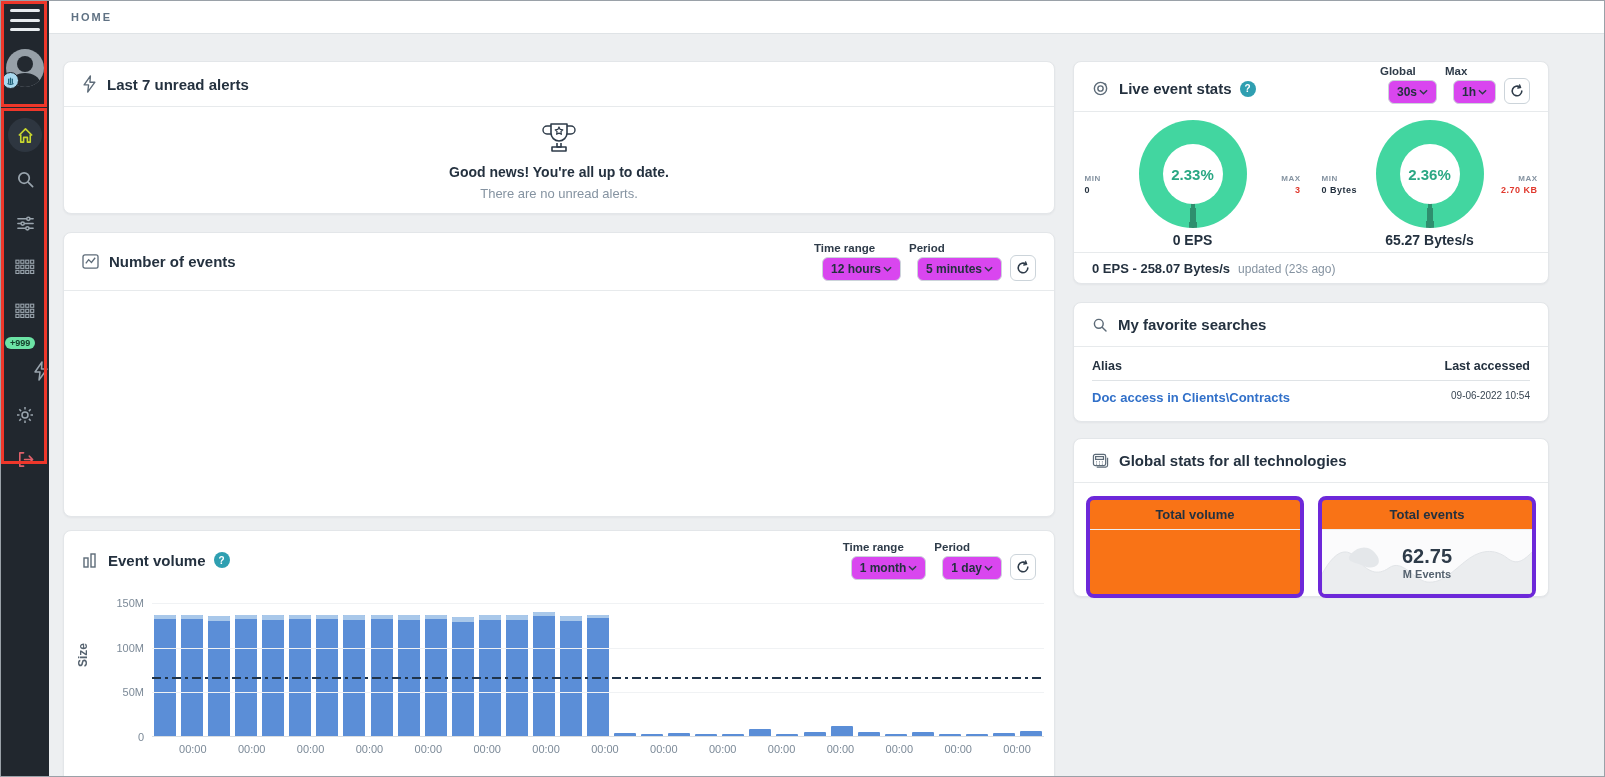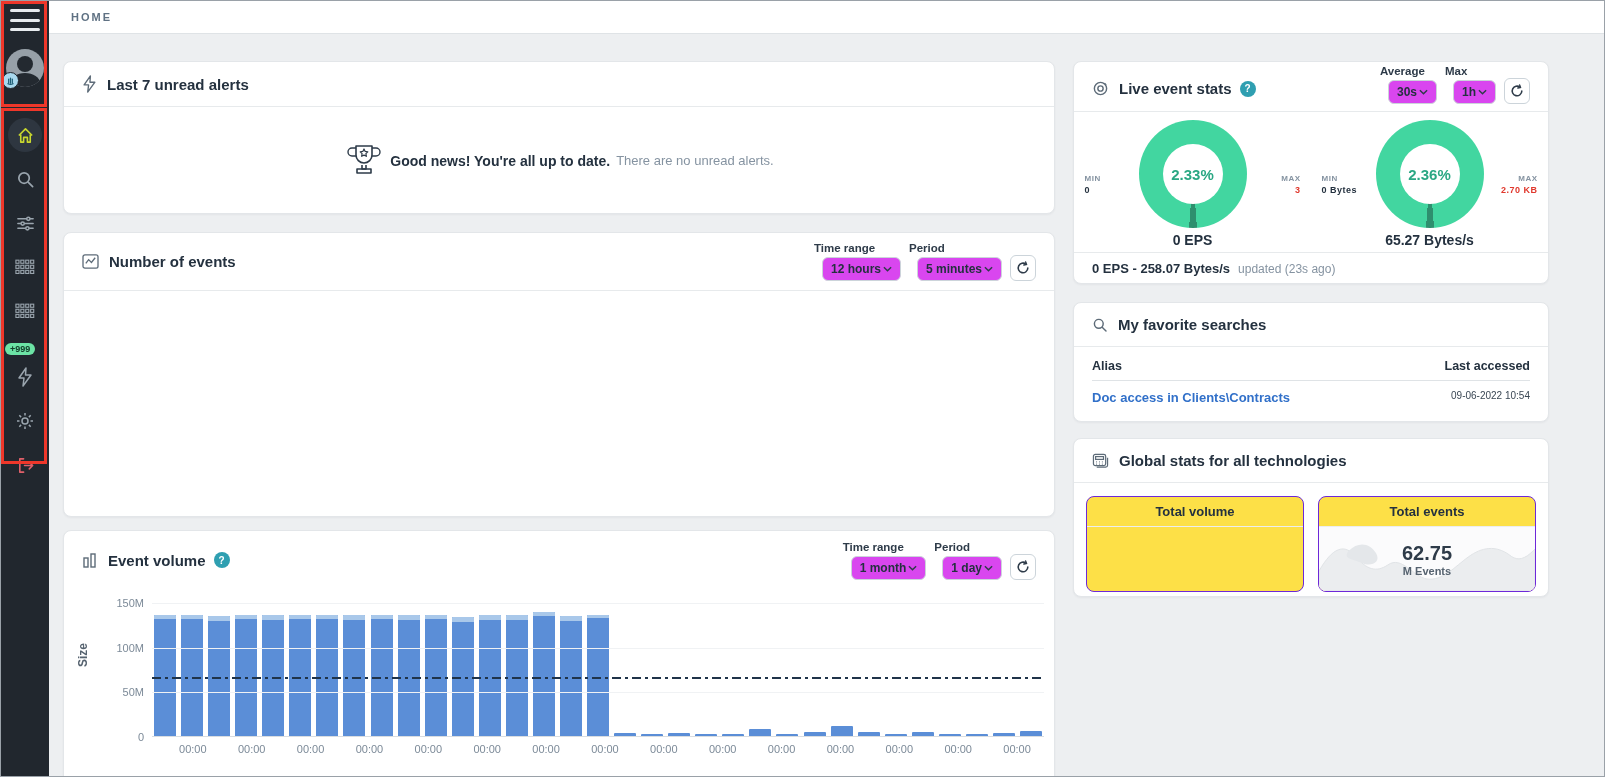--- a/index.html
+++ b/index.html
@@ -69,21 +69,21 @@
   .chev { width:9px; height:6px; }
   .refresh-btn {
     width:26px; height:26px; border:1px solid #ccd4da; border-radius:6px; background:#fff;
     display:flex; align-items:center; justify-content:center; cursor:pointer;
     font-size:15px; color:#2e3b49; font-weight:bold;
   }
 
   
   #card-alerts { left:14px; top:27px; width:992px; height:153px; }
   #card-alerts .card-header { height:45px; }
-  .alerts-body { height:107px; display:flex; align-items:center; justify-content:center; gap:6px; }
+  .alerts-body { height:107px; display:flex; flex-direction:column; align-items:center; justify-content:center; gap:6px; }
   .alerts-headline { font-size:14px; font-weight:bold; color:#24313f; }
   .alerts-sub { font-size:13px; color:#8593a1; }
 
   
   #card-events { left:14px; top:198px; width:992px; height:285px; }
   #card-events .card-header { height:58px; }
   .empty-body { height:226px; }
 
   
   #card-volume { left:14px; top:496px; width:992px; height:330px; }
@@ -147,21 +147,21 @@
   .fav-table { padding:4px 18px 0 18px; }
   .fav-head { display:flex; justify-content:space-between; padding:8px 0 7px 0; border-bottom:1px solid #dfe3e6; }
   .fav-head span { font-size:12.5px; font-weight:bold; color:#24313f; }
   .fav-row { display:flex; justify-content:space-between; padding:9px 0; }
   .fav-link { font-size:13px; font-weight:bold; color:#3170c9; cursor:pointer; text-decoration:none; }
   .fav-date { font-size:10px; color:#3a4754; }
 
   #card-global { left:1024px; top:404px; width:476px; height:159px; }
   #card-global .card-header { height:44px; }
   .tiles { display:flex; gap:14px; padding:13px 12px; }
-  .tile { flex:1; border:1px solid #6d28d9; border-radius:8px; overflow:hidden; background:#fde047; }
+  .tile { flex:1; border:4px solid #6d28d9; border-radius:8px; overflow:hidden; background:#f97316; }
   .tile-title { text-align:center; font-size:13px; font-weight:bold; color:#24313f; padding:7px 0; border-bottom:1px solid #eceef0; }
   .tile-body { position:relative; height:64px; display:flex; flex-direction:column; align-items:center; justify-content:center; background:#fbfbfc; }
   .tile-value { font-size:20px; font-weight:bold; color:#2e3b49; z-index:2; }
   .tile-unit { font-size:11px; font-weight:bold; color:#55626f; z-index:2; }
   .spark { position:absolute; inset:0; width:100%; height:100%; }
 
   .icon { display:inline-flex; align-items:center; justify-content:center; }
 </style>
 </head>
 <body>
@@ -243,21 +243,21 @@
             <rect x="6.4" y="6.6" width="3.4" height="3.4"></rect>
             <rect x="11.8" y="6.6" width="3.4" height="3.4"></rect>
             <rect x="17.2" y="6.6" width="3.4" height="3.4"></rect>
             <rect x="1" y="12.2" width="3.4" height="3.4"></rect>
             <rect x="6.4" y="12.2" width="3.4" height="3.4"></rect>
             <rect x="11.8" y="12.2" width="3.4" height="3.4"></rect>
             <rect x="17.2" y="12.2" width="3.4" height="3.4"></rect>
           </g>
         </svg>
     </div>
-    <div class="nav-item" style="margin-top:22px;">
+    <div class="nav-item" style="margin-top:16px;justify-content:flex-end;">
       <span class="badge-999">+999</span>
       <svg width="16" height="20" viewBox="0 0 16 20" fill="none" stroke="#9aa5ae" stroke-width="1.5" stroke-linejoin="round">
           <path d="M9 1 L2 11 H7 L6 19 L14 8 H8.5 Z"></path>
         </svg>
     </div>
     <div class="nav-item">
       <svg width="20" height="20" viewBox="0 0 20 20" fill="none" stroke="#9aa5ae" stroke-width="1.5">
           <circle cx="10" cy="10" r="3"></circle>
           <path d="M10 2 V4.5 M10 15.5 V18 M2 10 H4.5 M15.5 10 H18 M4.3 4.3 L6.1 6.1 M13.9 13.9 L15.7 15.7 M15.7 4.3 L13.9 6.1 M6.1 13.9 L4.3 15.7"></path>
         </svg>
@@ -481,21 +481,21 @@
     <div class="card-header">
       <svg class="icon" width="17" height="17" viewBox="0 0 18 18" fill="none" stroke="#5d6b78" stroke-width="1.5">
           <circle cx="9" cy="9" r="6.5"></circle>
           <circle cx="9" cy="9" r="2.8"></circle>
           <path d="M13 3.5 a3 3 0 0 1 2 2" stroke-width="1.2"></path>
         </svg>
       <span class="card-title">Live event stats</span>
       <span class="help-badge">?</span>
       <div class="hdr-controls">
         <div class="ctl">
-          <span class="ctl-label">Average</span>
+          <span class="ctl-label">Global</span>
           <div class="select">
             <span>30s</span>
             <svg class="chev" viewBox="0 0 10 6" fill="none" stroke="#2e3b49" stroke-width="1.6">
                 <path d="M1 1 L5 5 L9 1"></path>
               </svg>
           </div>
         </div>
         <div class="ctl">
           <span class="ctl-label">Max</span>
           <div class="select">

